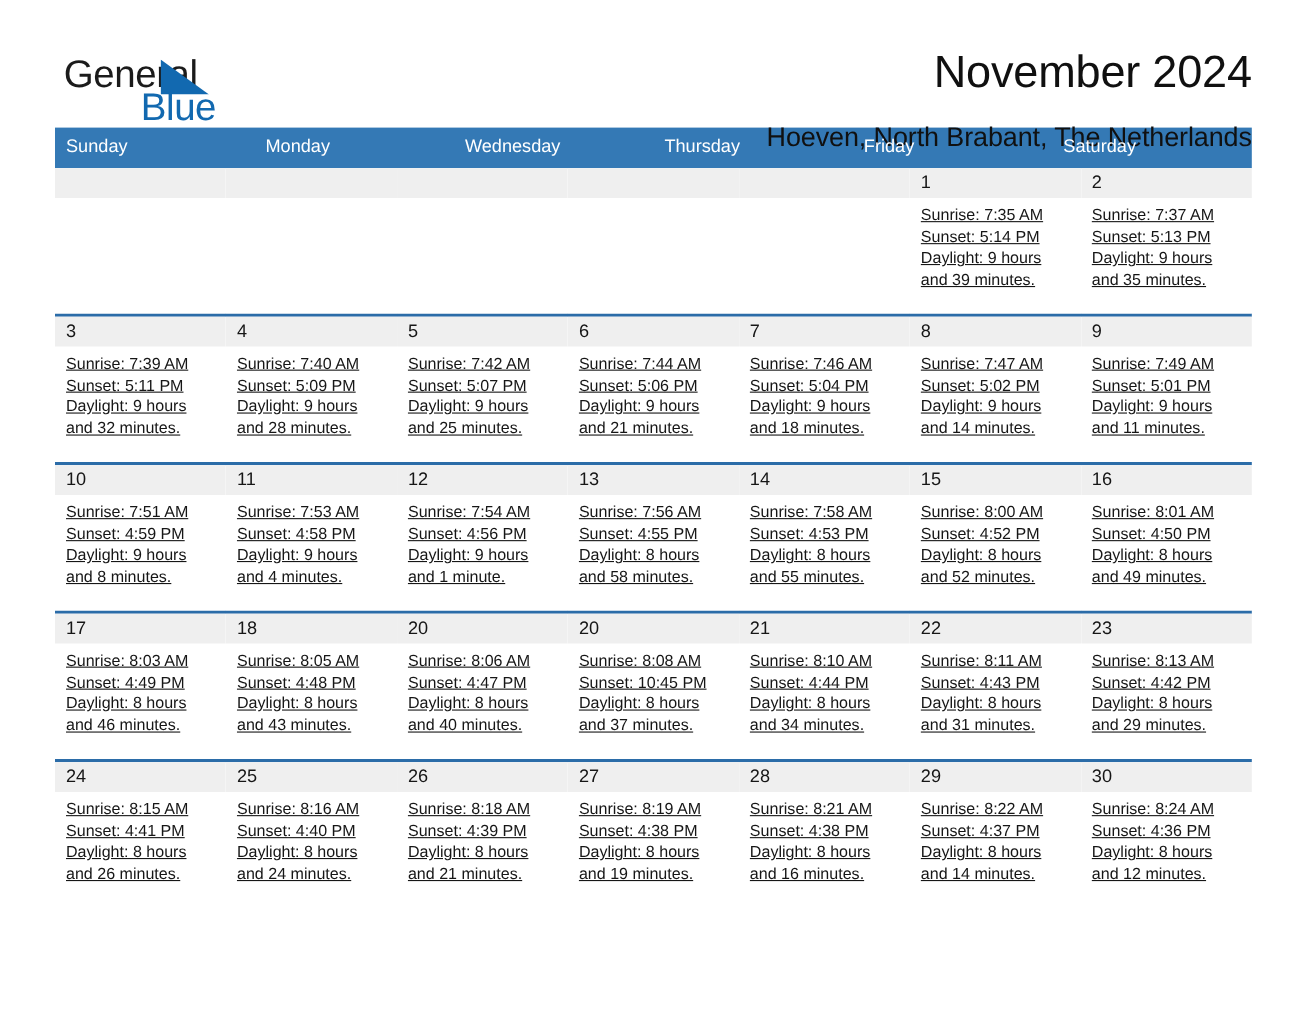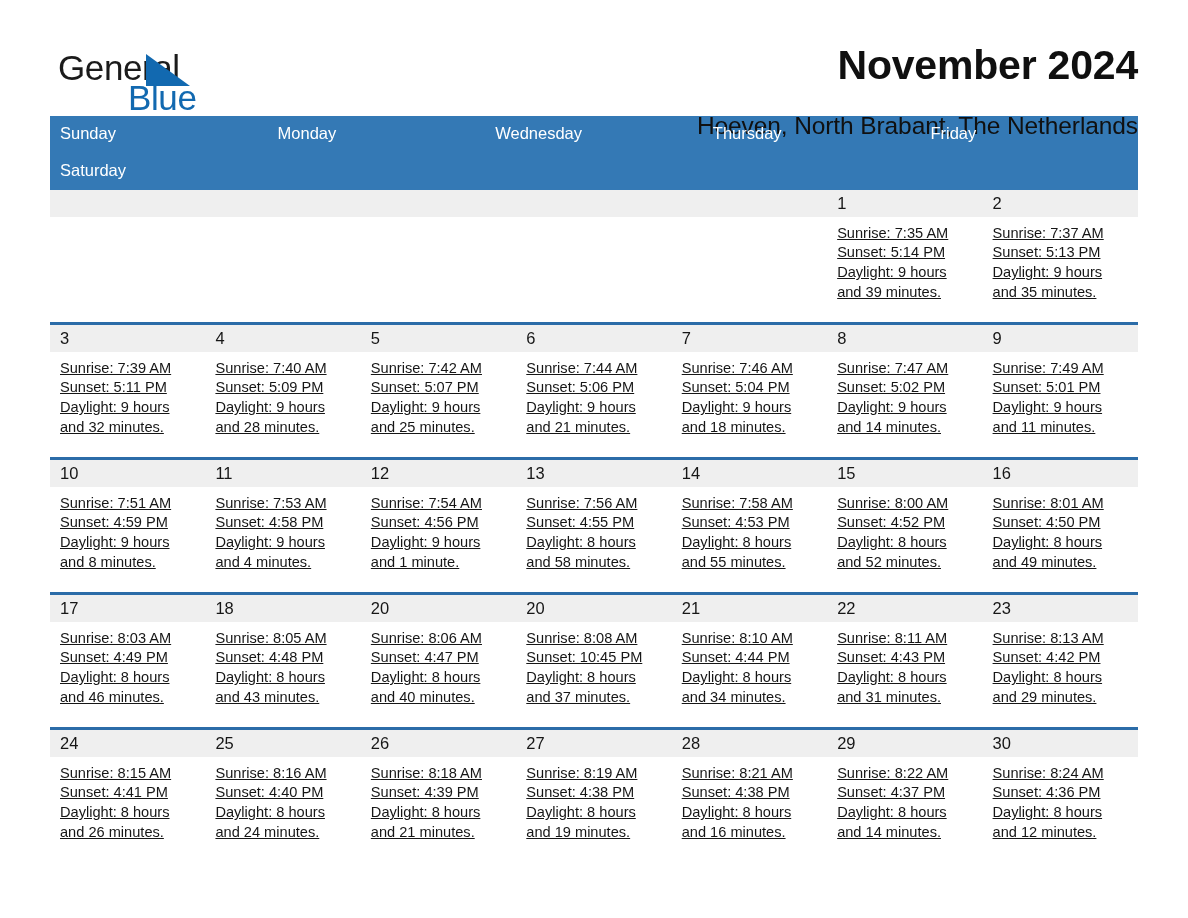--- a/index.html
+++ b/index.html
@@ -68,40 +68,40 @@
 
   .titles {
     text-align: right;
     flex: 1 1 auto;
     padding-top: 0px;
   }
   .month-title {
     font-size: 41px;
     line-height: 1.05;
     color: #101010;
-    font-weight: 700;
+    font-weight: 400;
     letter-spacing: -0.2px;
   }
   .location-title {
     font-size: 24.5px;
     line-height: 1.2;
     color: #101010;
     font-weight: 400;
     margin-top: 24px;
     letter-spacing: -0.1px;
   }
 
   
   .calendar {
     margin-top: 16px;
     width: 1088px;
   }
   .weekhead {
     display: grid;
-    grid-template-columns: repeat(5, 1fr);
+    grid-template-columns: repeat(6, 1fr);
     background: #3479b5;
   }
   .weekhead .wh {
     color: #ffffff;
     font-size: 16.5px;
     padding: 8px 0 9px 10px;
     line-height: 1.2;
   }
 
   .week {

